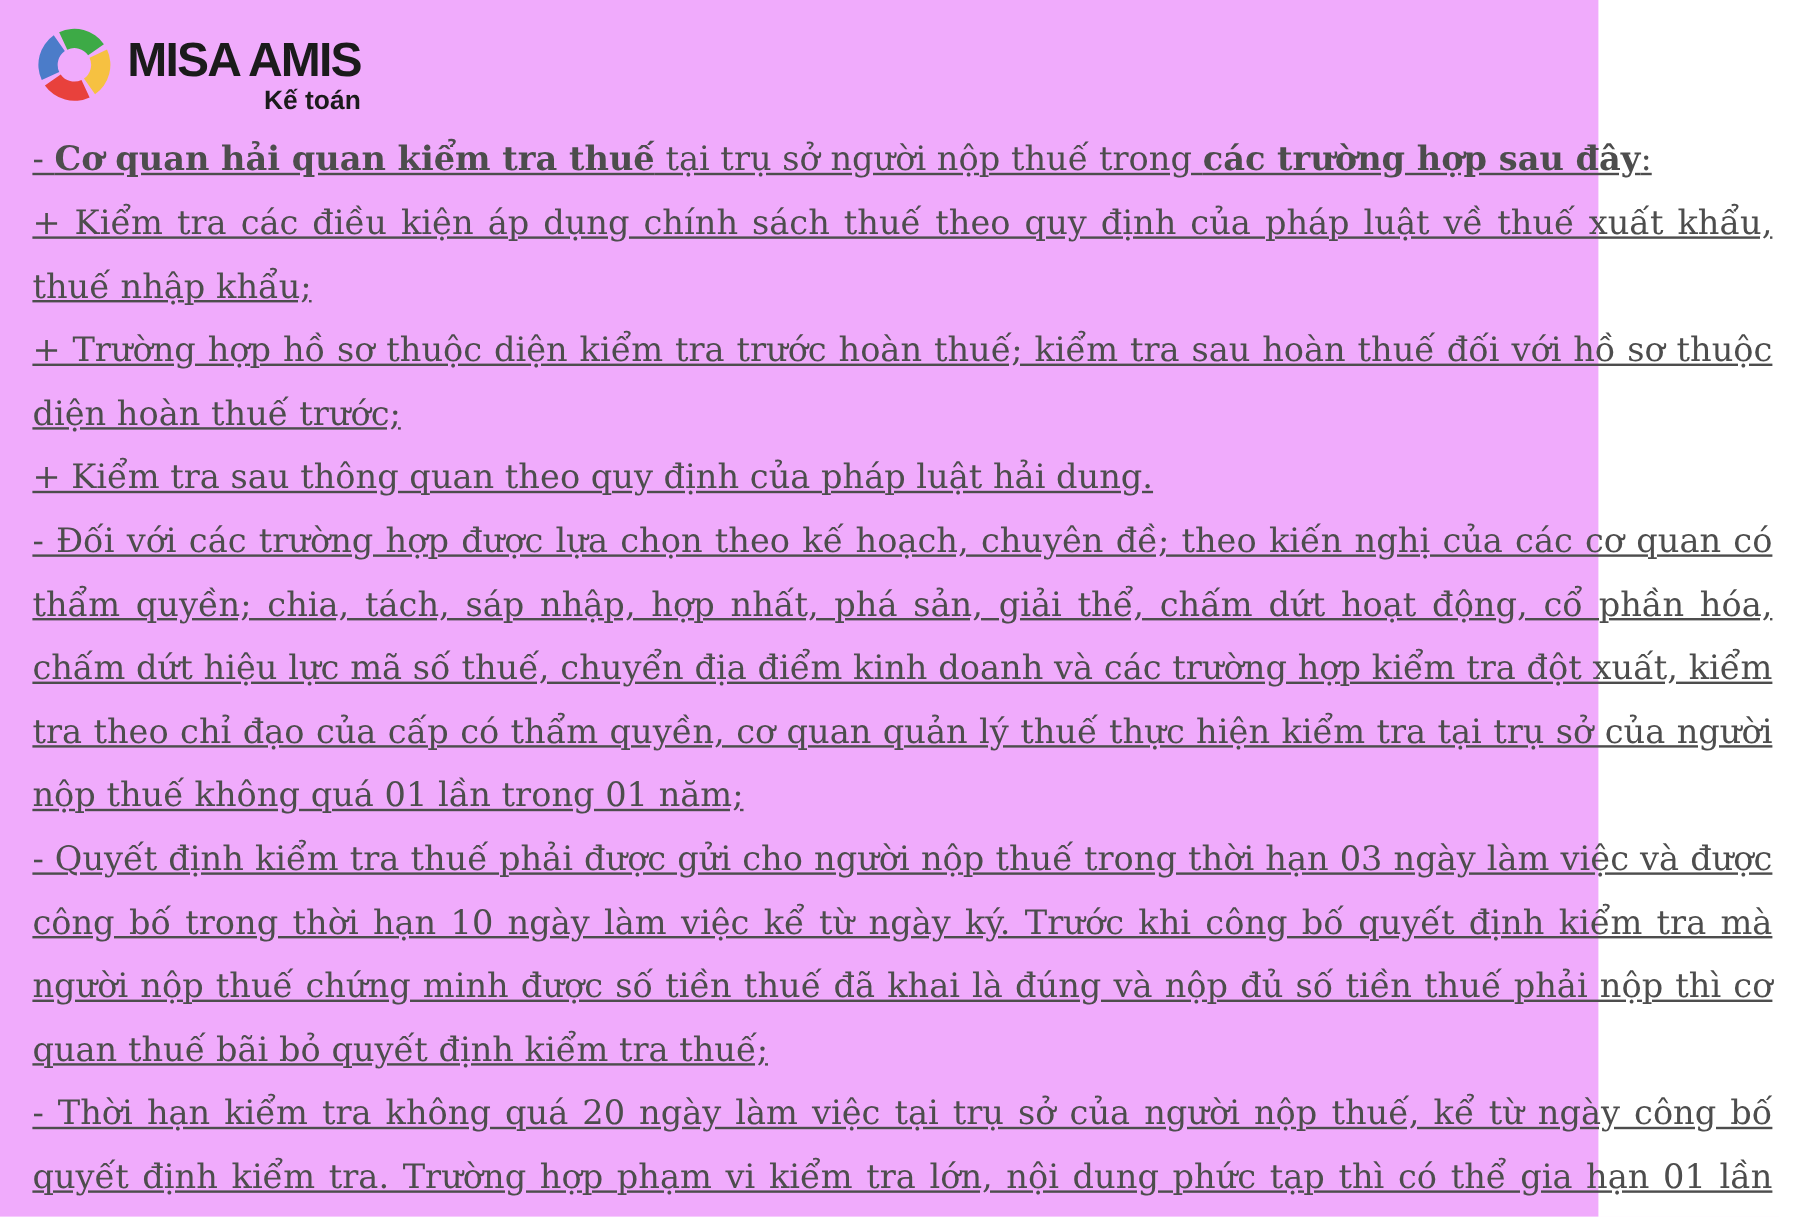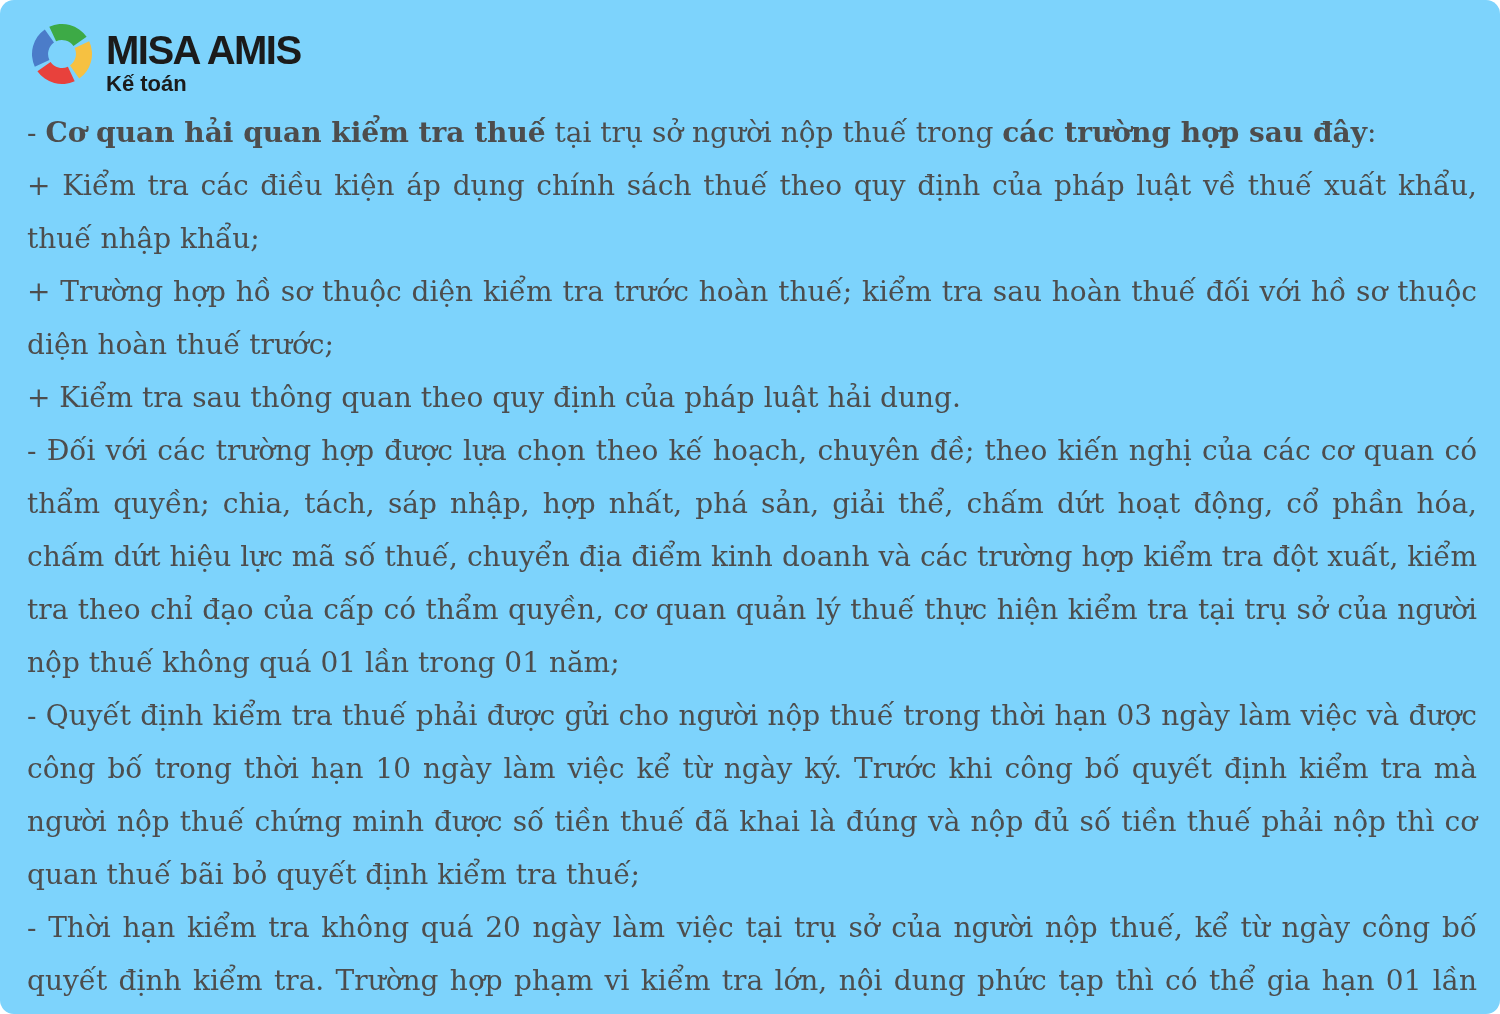--- a/index.html
+++ b/index.html
@@ -3,21 +3,21 @@
 <meta charset="utf-8">
 <style>
   * { box-sizing: border-box; }
   html, body {
     margin: 0; padding: 0;
     width: 1500px; height: 1014px;
     background: #ffffff;
     overflow: hidden;
     font-family: "DejaVu Serif", serif;
   }
-  .page { position: relative; width: 1500px; height: 1014px; background:#7dd3fc;border-radius:14px; }
+  .page { position: relative; width: 1332px; height: 1014px; background:#f0abfc; }
 
   
   .logo {
     position: absolute; top: 22px; left: 30px;
     display: flex; align-items: flex-start;
   }
   .logo-icon { width: 64px; height: 64px; flex: 0 0 auto; }
   .logo-text { margin-left: 12px; padding-top: 8px; }
   .brand {
     font-family: "Liberation Sans", sans-serif;
@@ -28,33 +28,34 @@
     color: #1b1b1b;
     white-space: nowrap;
   }
   .product {
     font-family: "Liberation Sans", sans-serif;
     font-weight: bold;
     font-size: 22px;
     line-height: 1;
     margin-top: 3px;
     color: #1b1b1b;
+    text-align: right;
   }
 
   
   .content {
     position: absolute;
     top: 106px; left: 27px;
     width: 1450px;
     font-size: 28px;
     line-height: 53px;
     color: #4d4d4d;
     text-align: justify;
   }
-  .content p { margin: 0; }
+  .content p { margin: 0; text-decoration: underline; }
   .content .b { font-weight: bold; }
 </style>
 </head>
 <body>
 
 <div class="page">
 
   <div class="logo">
     <svg class="logo-icon" viewBox="0 0 64 64" aria-hidden="true">
       <g transform="rotate(-30 32 32)">

